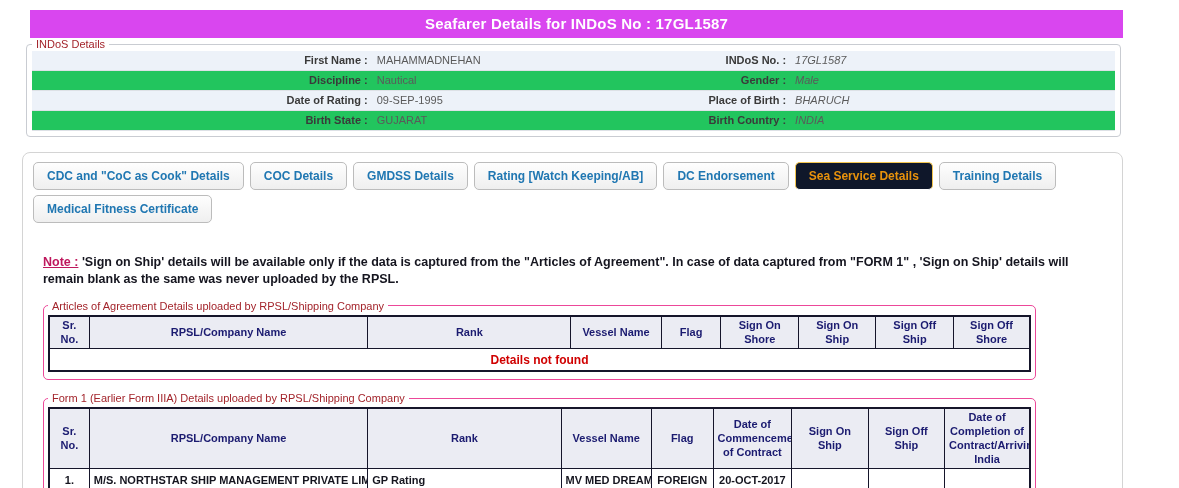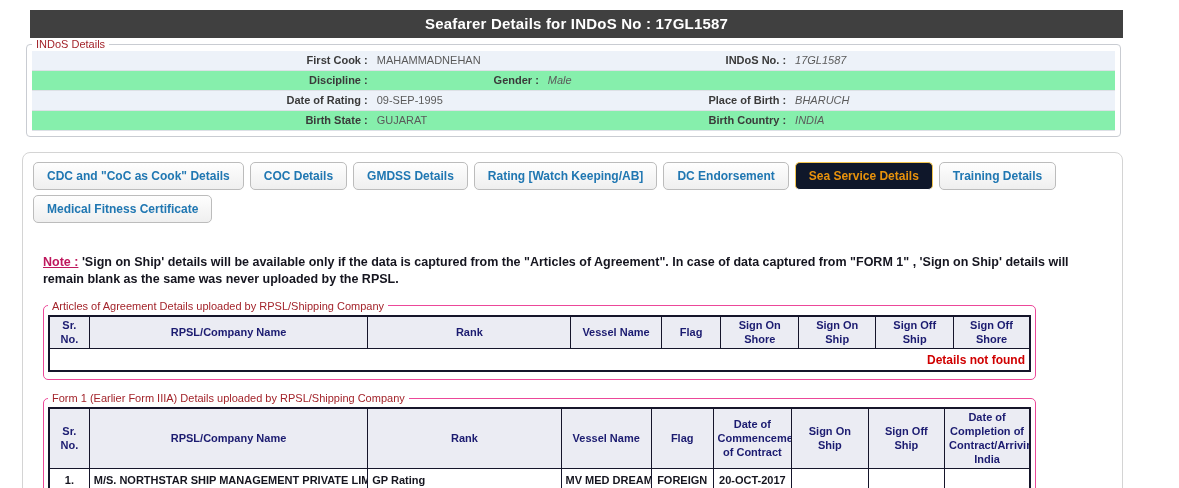--- a/index.html
+++ b/index.html
@@ -1,21 +1,21 @@
 <!DOCTYPE html>
 <html><head>
 <meta charset="utf-8">
 <style>
   html,body { margin:0; padding:0; background:#fff; }
   body { font-family:"Liberation Sans", sans-serif; width:1179px; }
 
   
   .titlebar {
     margin:10px 56px 0 30px;
-    background:#404040;
+    background:#d946ef;
     color:#fff;
     text-align:center;
     font-weight:bold;
     font-size:15px;
     padding:5px 0 6px;
     letter-spacing:.2px;
   }
 
   
   fieldset.indos {
@@ -24,21 +24,21 @@
     border-radius:4px;
     padding:1px 5px 5px;
   }
   fieldset legend {
     color:#A3242B;
     font-weight:normal;
     font-size:11px;
     padding:0 4px;
     font-family:"Liberation Sans", sans-serif;
   }
-  .irow { display:flex; font-size:11px; line-height:19px; border-bottom:1px solid #dde1e6; background:#86efac; }
+  .irow { display:flex; font-size:11px; line-height:19px; border-bottom:1px solid #dde1e6; background:#22c55e; }
   .irow:nth-child(odd) { background:#EDF2F9; }
   .ilbl { font-weight:bold; color:#3a3a3a; text-align:right; white-space:nowrap; }
   .ival { color:#5a5a5a; padding-left:9px; white-space:nowrap; overflow:hidden; }
   .ilbl.l { width:31%; }
   .ival.l { width:22%; }
   .ilbl.r { width:15.8%; }
   .ival.r { flex:1;font-style:italic; }
 
   
   .tabpanel {
@@ -107,40 +107,41 @@
     line-height:1.25;
   }
   table.grid td {
     font-weight:bold;
     color:#15151F;
     height:17px;
     white-space:nowrap;
   }
   tr.empty-row td {
     color:#D00000;
-    text-align:right;
+    text-align:center;
     font-size:12px;
   }
 </style>
 </head>
 <body>
 
 <div class="titlebar">Seafarer Details for INDoS No : 17GL1587</div>
 
 <fieldset class="indos">
   <legend>INDoS Details</legend>
   <div>
       <div class="irow">
-        <span class="ilbl l">First Cook :</span>
+        <span class="ilbl l">First Name :</span>
         <span class="ival l">MAHAMMADNEHAN</span>
         <span class="ilbl r">INDoS No. :</span>
         <span class="ival r">17GL1587</span>
       </div>
       <div class="irow">
         <span class="ilbl l">Discipline :</span>
+        <span class="ival l">Nautical</span>
         <span class="ilbl r">Gender :</span>
         <span class="ival r">Male</span>
       </div>
       <div class="irow">
         <span class="ilbl l">Date of Rating :</span>
         <span class="ival l">09-SEP-1995</span>
         <span class="ilbl r">Place of Birth :</span>
         <span class="ival r">BHARUCH</span>
       </div>
       <div class="irow">

